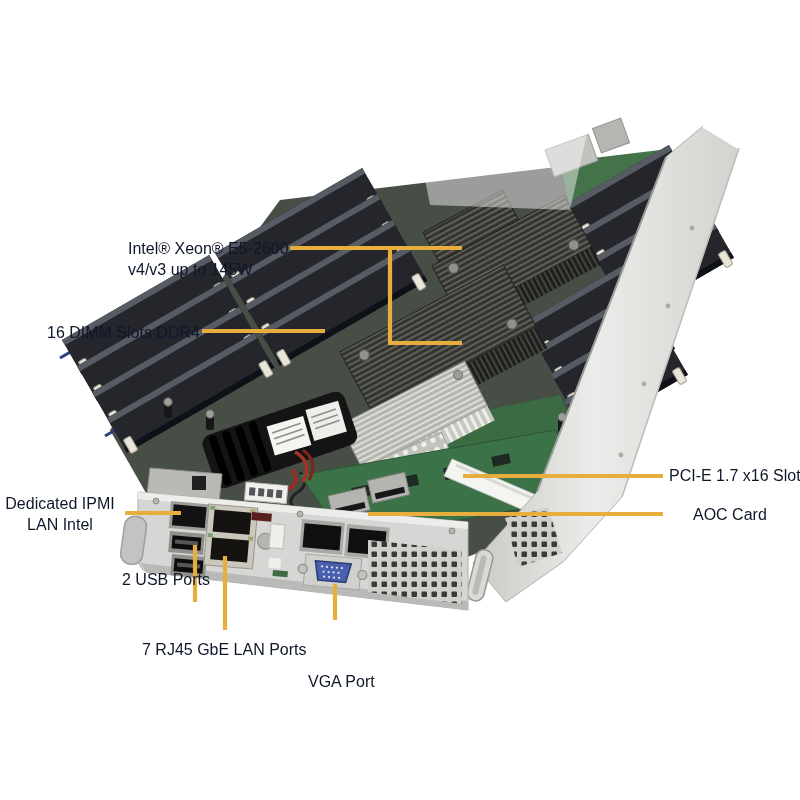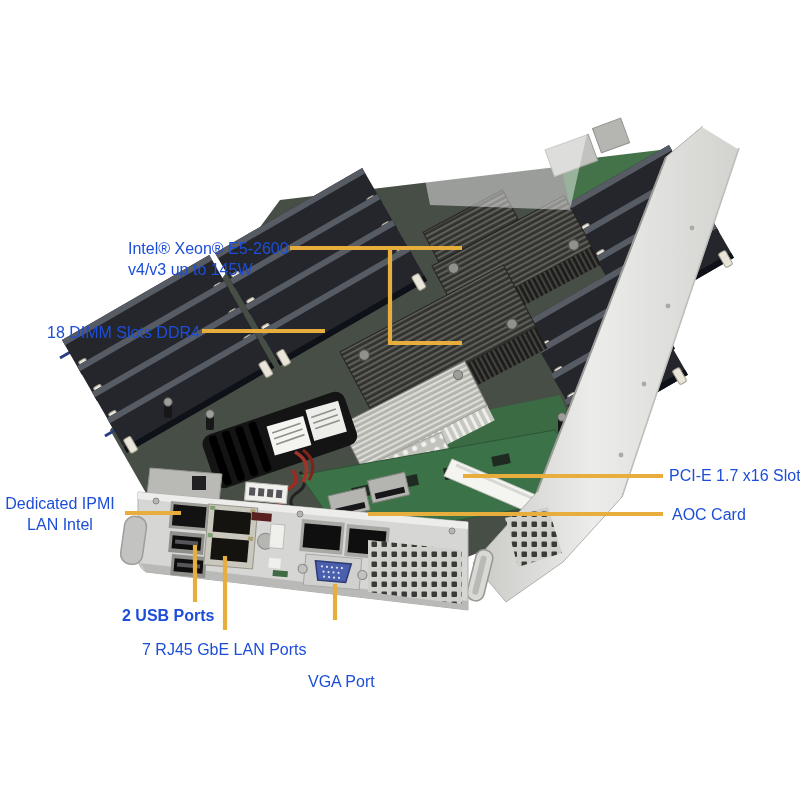--- a/index.html
+++ b/index.html
@@ -1,19 +1,19 @@
 <!DOCTYPE html>
 <html><head>
 <meta charset="utf-8">
 <style>
   html,body{margin:0;padding:0;background:#ffffff;}
   #stage{position:relative;width:800px;height:800px;background:#ffffff;overflow:hidden;
          font-family:"Liberation Sans", sans-serif;}
   #art{position:absolute;left:0;top:0;}
-  .callout{position:absolute;font-size:16px;line-height:20px;color:#1d4ed8;white-space:nowrap;}
+  .callout{position:absolute;font-size:16px;line-height:20px;color:#0f172a;white-space:nowrap;}
   .callout.two{line-height:21px;}
   .r{text-align:center;}
 </style>
 </head>
 <body>
 
 <div id="stage">
 
 <svg id="art" width="800" height="800" viewBox="0 0 800 800">
   <defs>
@@ -310,30 +310,30 @@
     <path d="M463,476 H663"></path>
     <path d="M368,514 H663"></path>
   </g>
 </svg>
 
 <div class="callout two" style="left:128px;top:238px;">
   <div>Intel® Xeon® E5-2600</div>
   <div>v4/v3 up to 145W</div>
 </div>
 
-<div class="callout" style="left:47px;top:323px;">18 DIMM Slots DDR4</div>
+<div class="callout" style="left:47px;top:323px;">16 DIMM Slots DDR4</div>
 
 <div class="callout two r" style="left:0px;top:493px;width:120px;">
   <div>Dedicated IPMI</div>
   <div>LAN Intel</div>
 </div>
 
-<div class="callout" style="left:122px;top:606px;font-weight:bold;">2 USB Ports</div>
+<div class="callout" style="left:122px;top:570px;">2 USB Ports</div>
 
 <div class="callout" style="left:142px;top:640px;">7 RJ45 GbE LAN Ports</div>
 
 <div class="callout" style="left:308px;top:627px;margin-top:45px;">VGA Port</div>
 
 <div class="callout" style="left:669px;top:466px;">PCI-E 1.7 x16 Slot</div>
 
-<div class="callout" style="left:672px;top:505px;">AOC Card</div>
+<div class="callout" style="left:693px;top:505px;">AOC Card</div>
 
 </div>
 
 </body></html>

